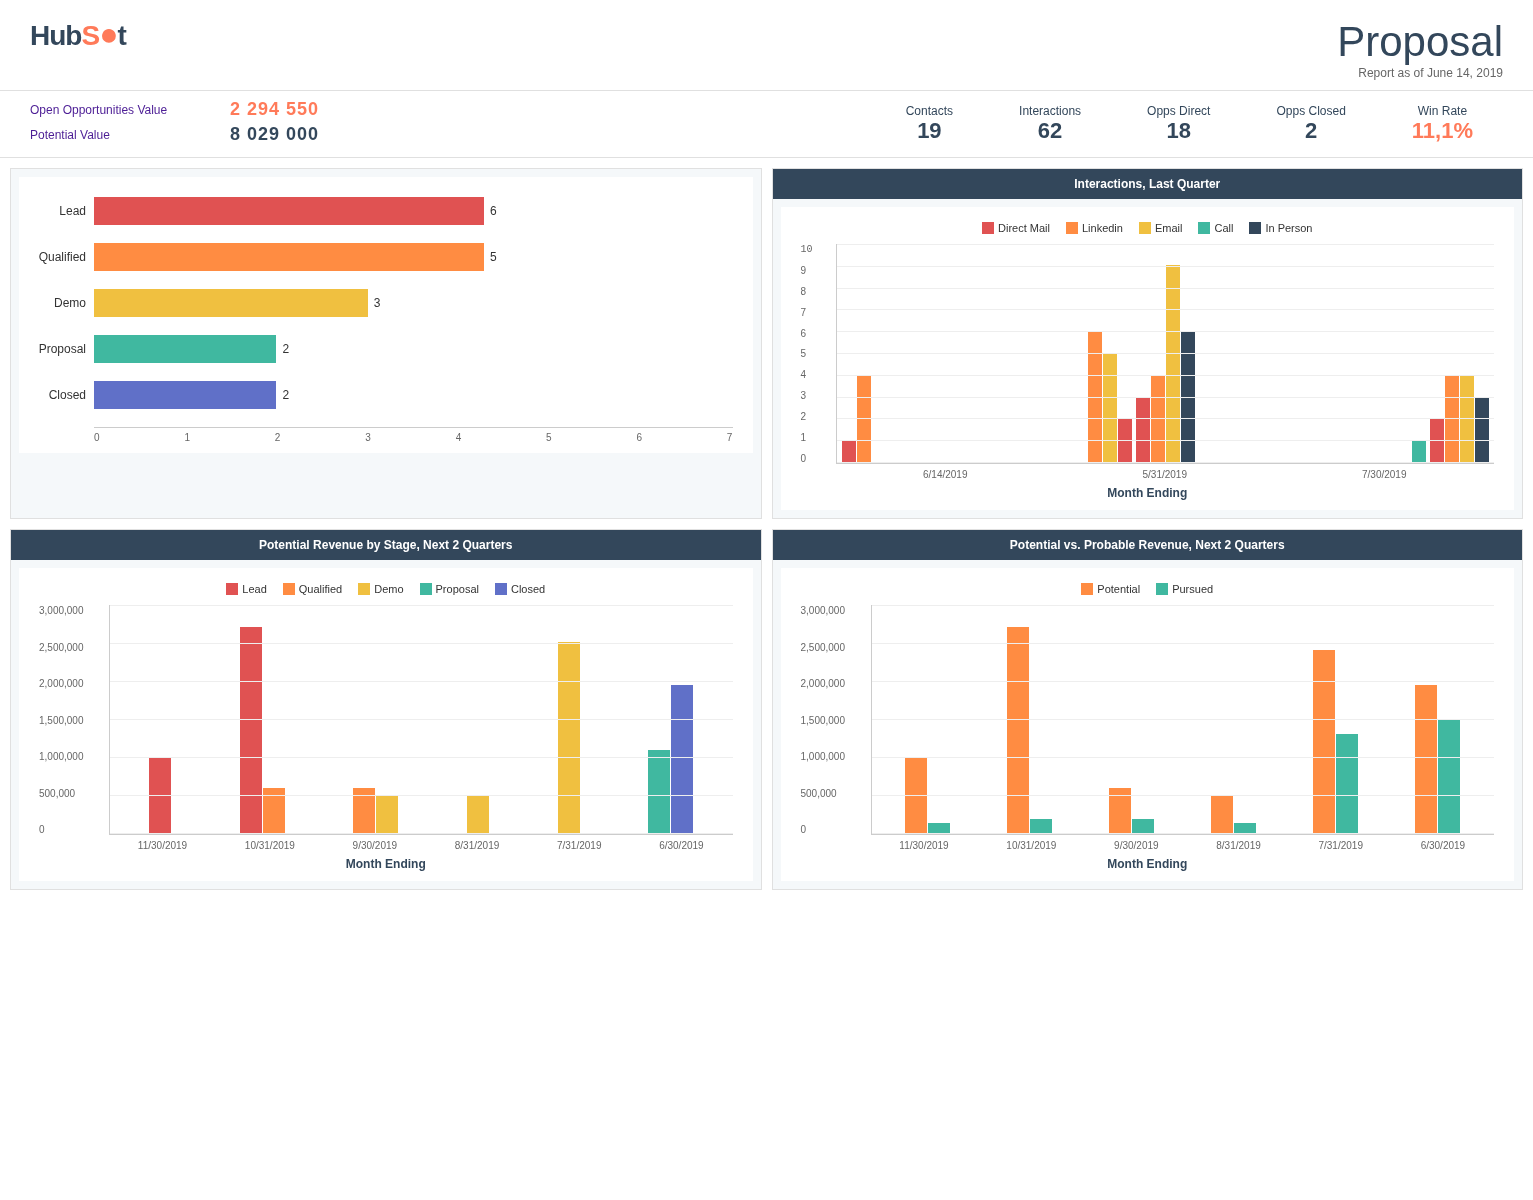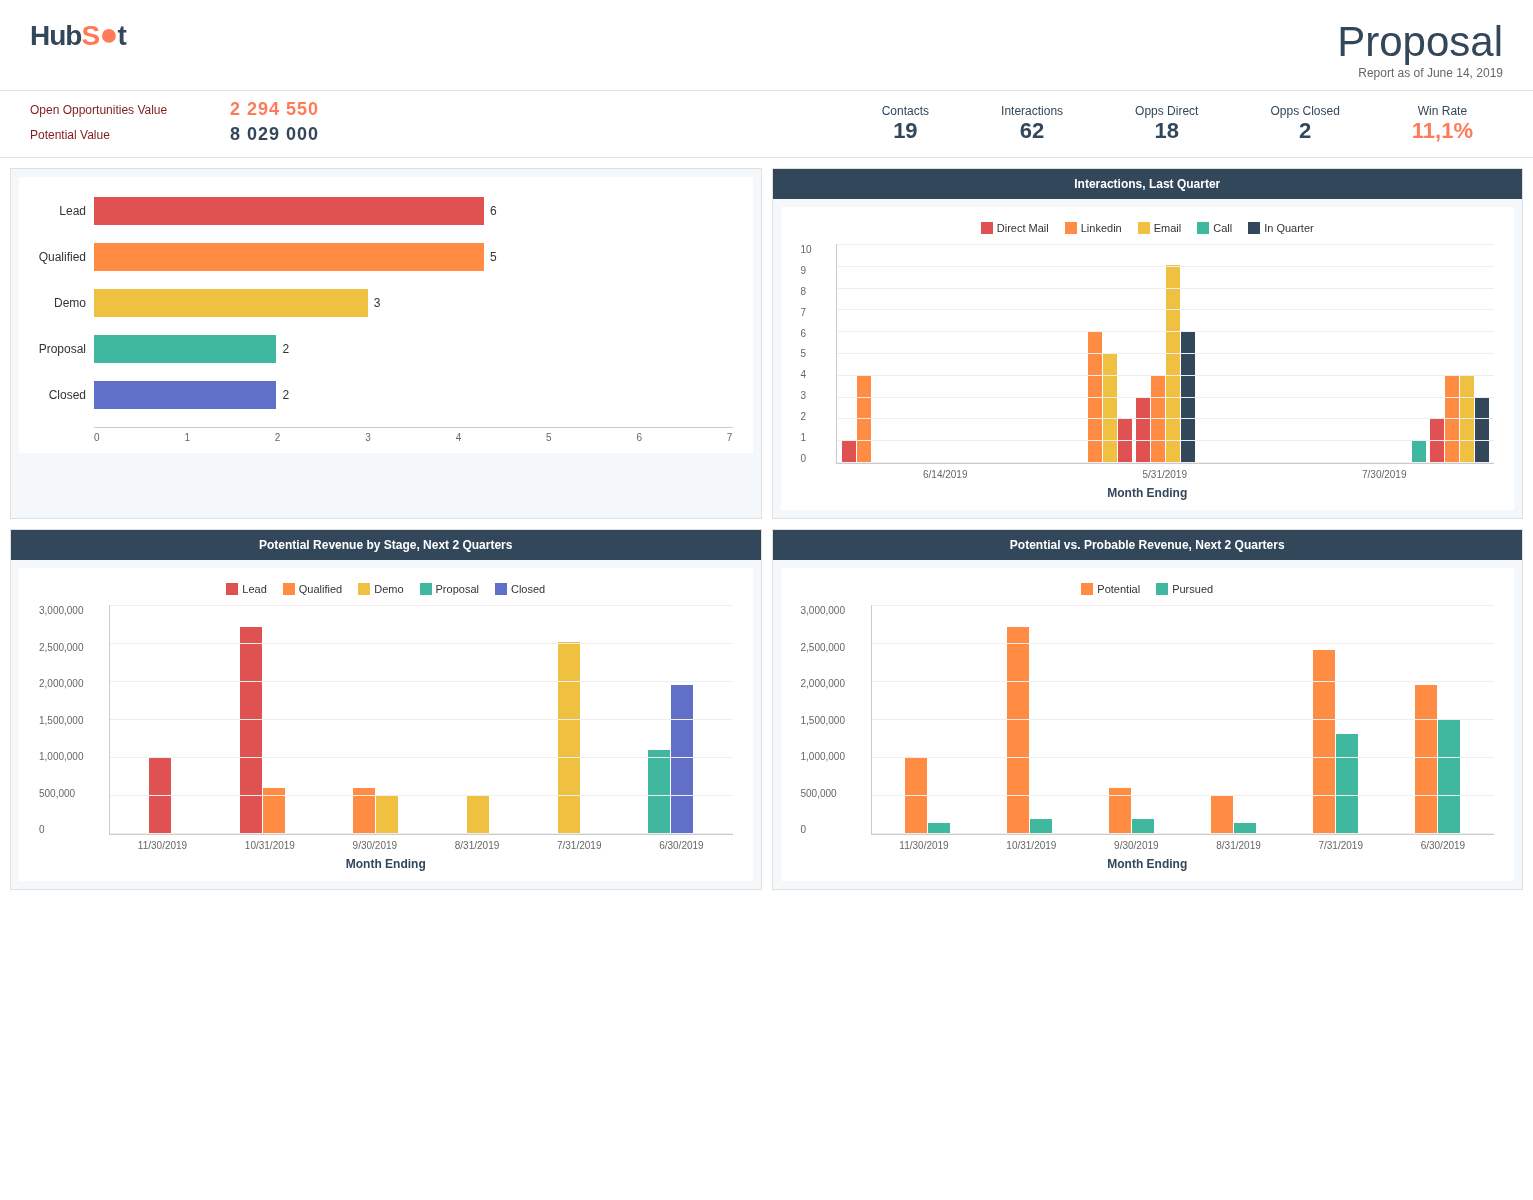--- a/index.html
+++ b/index.html
@@ -10,24 +10,24 @@
     .logo { display: flex; align-items: center; }
     .logo-text { font-size: 28px; font-weight: bold; color: #33475b; letter-spacing: -1px; }
     .dashboard-title { text-align: right; }
     .dashboard-title h1 { font-size: 42px; color: #33475b; font-weight: 300; }
     .dashboard-title p { font-size: 12px; color: #666; }
 
     
     .kpi-bar { display: flex; align-items: center; padding: 8px 30px; border-top: 1px solid #e0e0e0; border-bottom: 1px solid #e0e0e0; gap: 0; }
     .kpi-left { flex: 0 0 420px; }
     .kpi-row { display: flex; align-items: center; gap: 20px; margin-bottom: 4px; }
-    .kpi-label { font-size: 12px; color: #7f1d1d; width: 180px; }
+    .kpi-label { font-size: 12px; color: #4c1d95; width: 180px; }
     .kpi-value-orange { font-size: 18px; color: #ff7a59; font-weight: bold; letter-spacing: 1px; }
     .kpi-value-dark { font-size: 18px; color: #33475b; font-weight: bold; letter-spacing: 1px; }
-    .kpi-right { display: flex; gap: 12px; flex: 1; justify-content: flex-end; align-items: center; }
+    .kpi-right { display: flex; gap: 6px; flex: 1; justify-content: flex-end; align-items: center; }
     .kpi-metric { text-align: center; padding: 0 30px; }
     .kpi-metric-label { font-size: 12px; color: #33475b; }
     .kpi-metric-value { font-size: 22px; color: #33475b; font-weight: bold; }
     .kpi-metric-value-orange { font-size: 22px; color: #ff7a59; font-weight: bold; }
 
     
     .charts-row { display: flex; margin: 0; }
     .chart-panel { flex: 1; background: #f5f8fa; border: 1px solid #e0e0e0; }
     .chart-header { background: #33475b; color: #fff; text-align: center; padding: 8px; font-size: 12px; font-weight: bold; }
     .horiz-row { display: flex; align-items: center; margin-bottom: 18px; }
@@ -176,38 +176,38 @@
         <div class="legend-item">
           <span class="legend-dot" style="background:#f0c040;"></span>
           <span>Email</span>
         </div>
         <div class="legend-item">
           <span class="legend-dot" style="background:#40b8a0;"></span>
           <span>Call</span>
         </div>
         <div class="legend-item">
           <span class="legend-dot" style="background:#33475b;"></span>
-          <span>In Quarter</span>
+          <span>In Person</span>
         </div>
       </div>
 
       <div style="display:flex; position:relative; padding-left:35px;">
 
         <div style="position:absolute; left:0; top:0; height:220px; display:flex; flex-direction:column-reverse; justify-content:space-between;">
           <span style="font-size:10px;color:#666;">0</span>
           <span style="font-size:10px;color:#666;">1</span>
           <span style="font-size:10px;color:#666;">2</span>
           <span style="font-size:10px;color:#666;">3</span>
           <span style="font-size:10px;color:#666;">4</span>
           <span style="font-size:10px;color:#666;">5</span>
           <span style="font-size:10px;color:#666;">6</span>
           <span style="font-size:10px;color:#666;">7</span>
           <span style="font-size:10px;color:#666;">8</span>
           <span style="font-size:10px;color:#666;">9</span>
-          <span style="font-size:10px;color:#666;">10</span>
+          <span style="font-size:10px;color:#666;font-family:Liberation Mono, monospace;">10</span>
         </div>
         <div style="flex:1; border-left:1px solid #ccc; border-bottom:1px solid #ccc; height:220px; display:flex; align-items:flex-end; gap:2px; padding:0 5px; position:relative;">
 
           <div style="position:absolute;top:0;left:0;right:0;bottom:0;display:flex;flex-direction:column;justify-content:space-between;pointer-events:none;">
             <div style="border-top:1px solid #eee;"></div>
             <div style="border-top:1px solid #eee;"></div>
             <div style="border-top:1px solid #eee;"></div>
             <div style="border-top:1px solid #eee;"></div>
             <div style="border-top:1px solid #eee;"></div>
             <div style="border-top:1px solid #eee;"></div>

